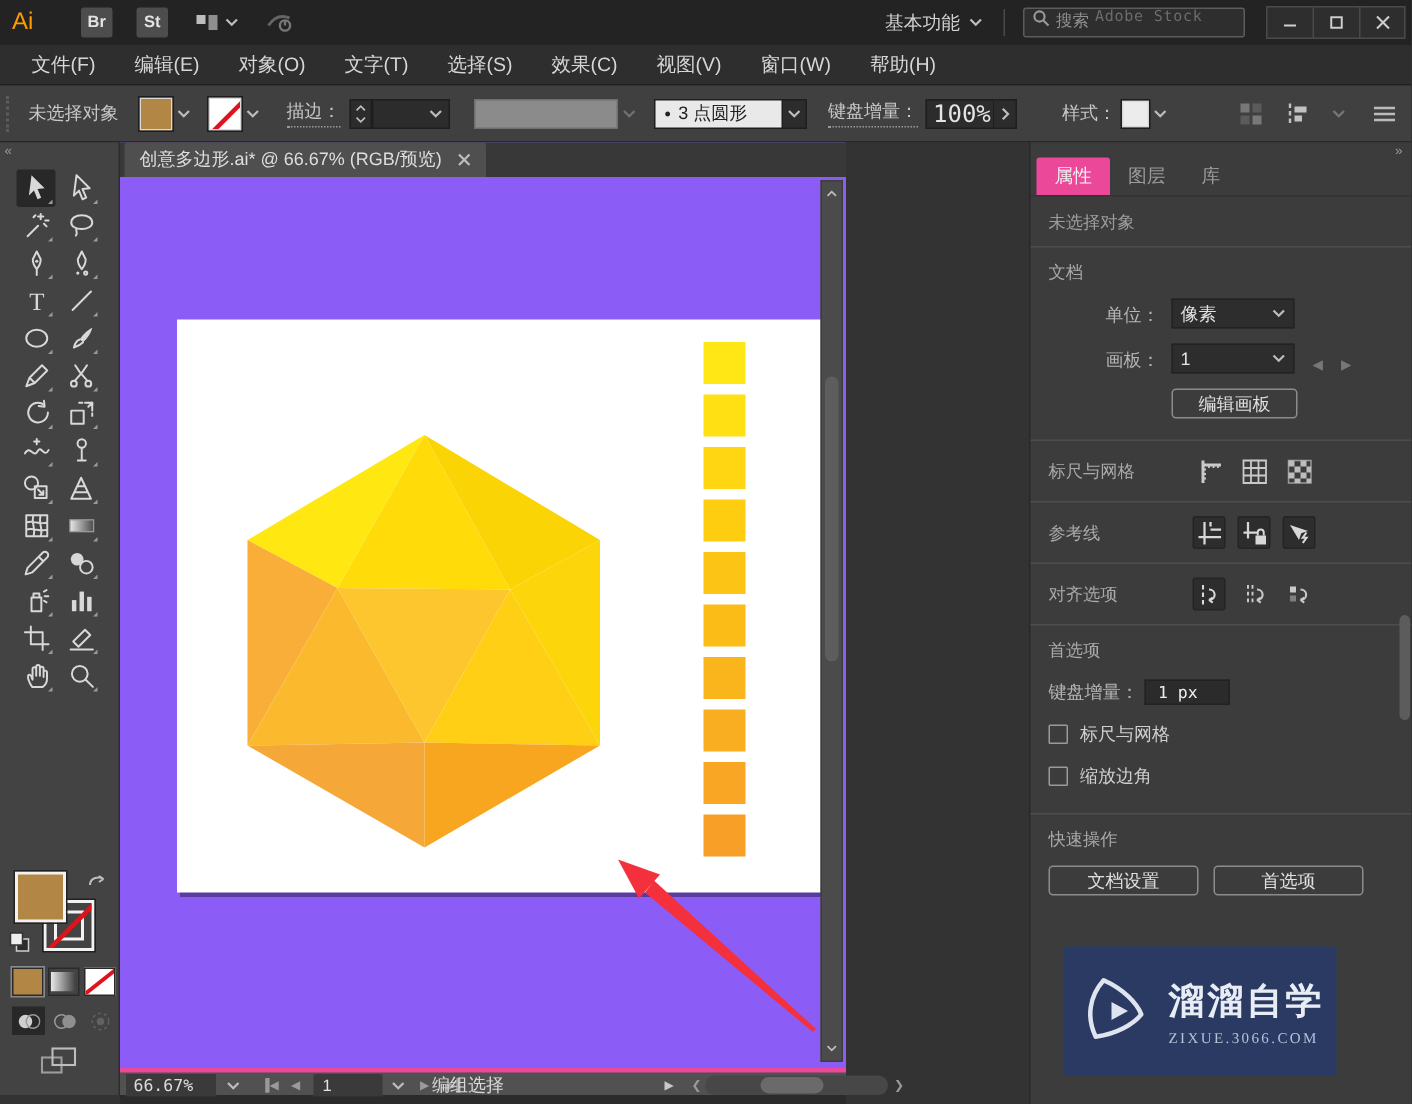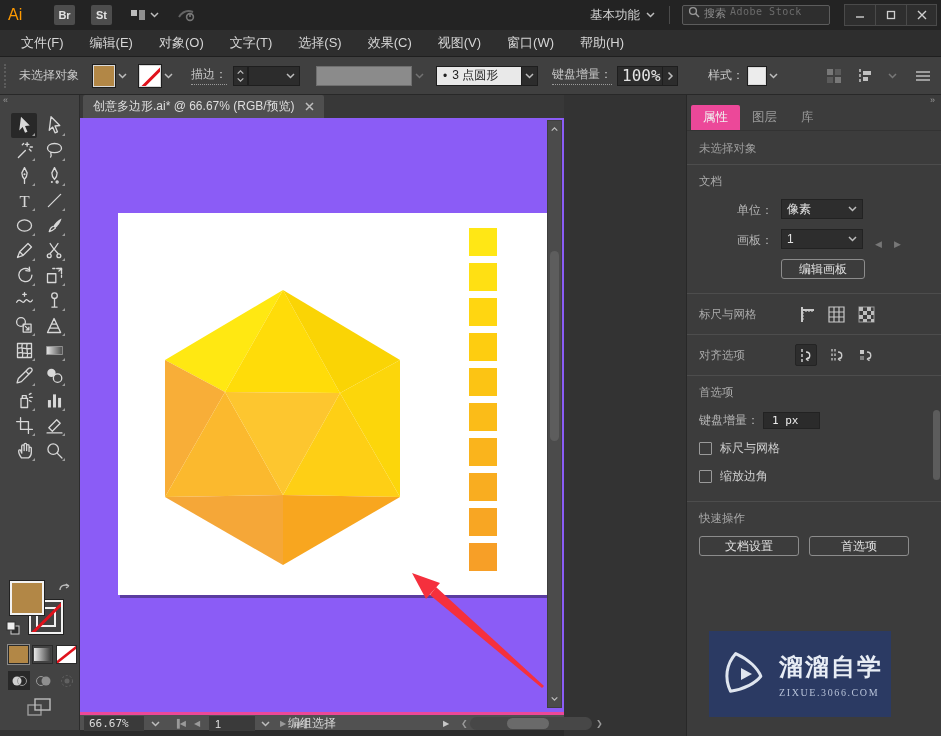--- a/index.html
+++ b/index.html
@@ -698,20 +698,43 @@
               <rect x="1" y="9" width="4" height="4"></rect>
               <rect x="9" y="9" width="4" height="4"></rect>
               <rect x="5" y="13" width="4" height="3"></rect>
               <rect x="13" y="13" width="3" height="3"></rect>
             </g>
           </svg>
       </div>
     </div>
   </div>
 
+  <div class="p-sec icon-row">
+    <div class="p-sec-title">参考线</div>
+    <div class="icon-set">
+      <div class="picon pressed">
+        <svg width="17" height="17" viewBox="0 0 17 17">
+            <path d="M5 1 V16 M1 11 H16 M9 6 H16 M9 1 V4" stroke="#d8d8d8" stroke-width="1.5"></path>
+          </svg>
+      </div>
+      <div class="picon pressed">
+        <svg width="17" height="17" viewBox="0 0 17 17">
+            <path d="M4 1 V12 M1 8 H10" stroke="#d8d8d8" stroke-width="1.5"></path>
+            <rect x="9" y="10" width="7" height="6" fill="#d8d8d8"></rect>
+            <path d="M10.5 10 v-2 a2 2 0 0 1 4 0 v2" stroke="#d8d8d8" stroke-width="1.3" fill="none"></path>
+          </svg>
+      </div>
+      <div class="picon pressed">
+        <svg width="17" height="17" viewBox="0 0 17 17">
+            <path d="M2 3 L8 13 L9.5 8.5 L14 7 Z" fill="#d8d8d8"></path>
+            <path d="M13 8 l-2.5 3.5 h2.5 l-2.5 3.5" stroke="#d8d8d8" stroke-width="1.4" fill="none"></path>
+          </svg>
+      </div>
+    </div>
+  </div>
 
   <div class="p-sec icon-row">
     <div class="p-sec-title">对齐选项</div>
     <div class="icon-set">
       <div class="picon pressed">
         <svg width="17" height="17" viewBox="0 0 17 17">
             <path d="M4 2 V15" stroke="#d8d8d8" stroke-width="1.4" stroke-dasharray="3 2"></path>
             <path d="M8 5 c5 0 5 7 0 7 M8 12 l2.5-1.5 M8 12 l2.5 1.8" stroke="#d8d8d8" stroke-width="1.4" fill="none"></path>
           </svg>
       </div>

